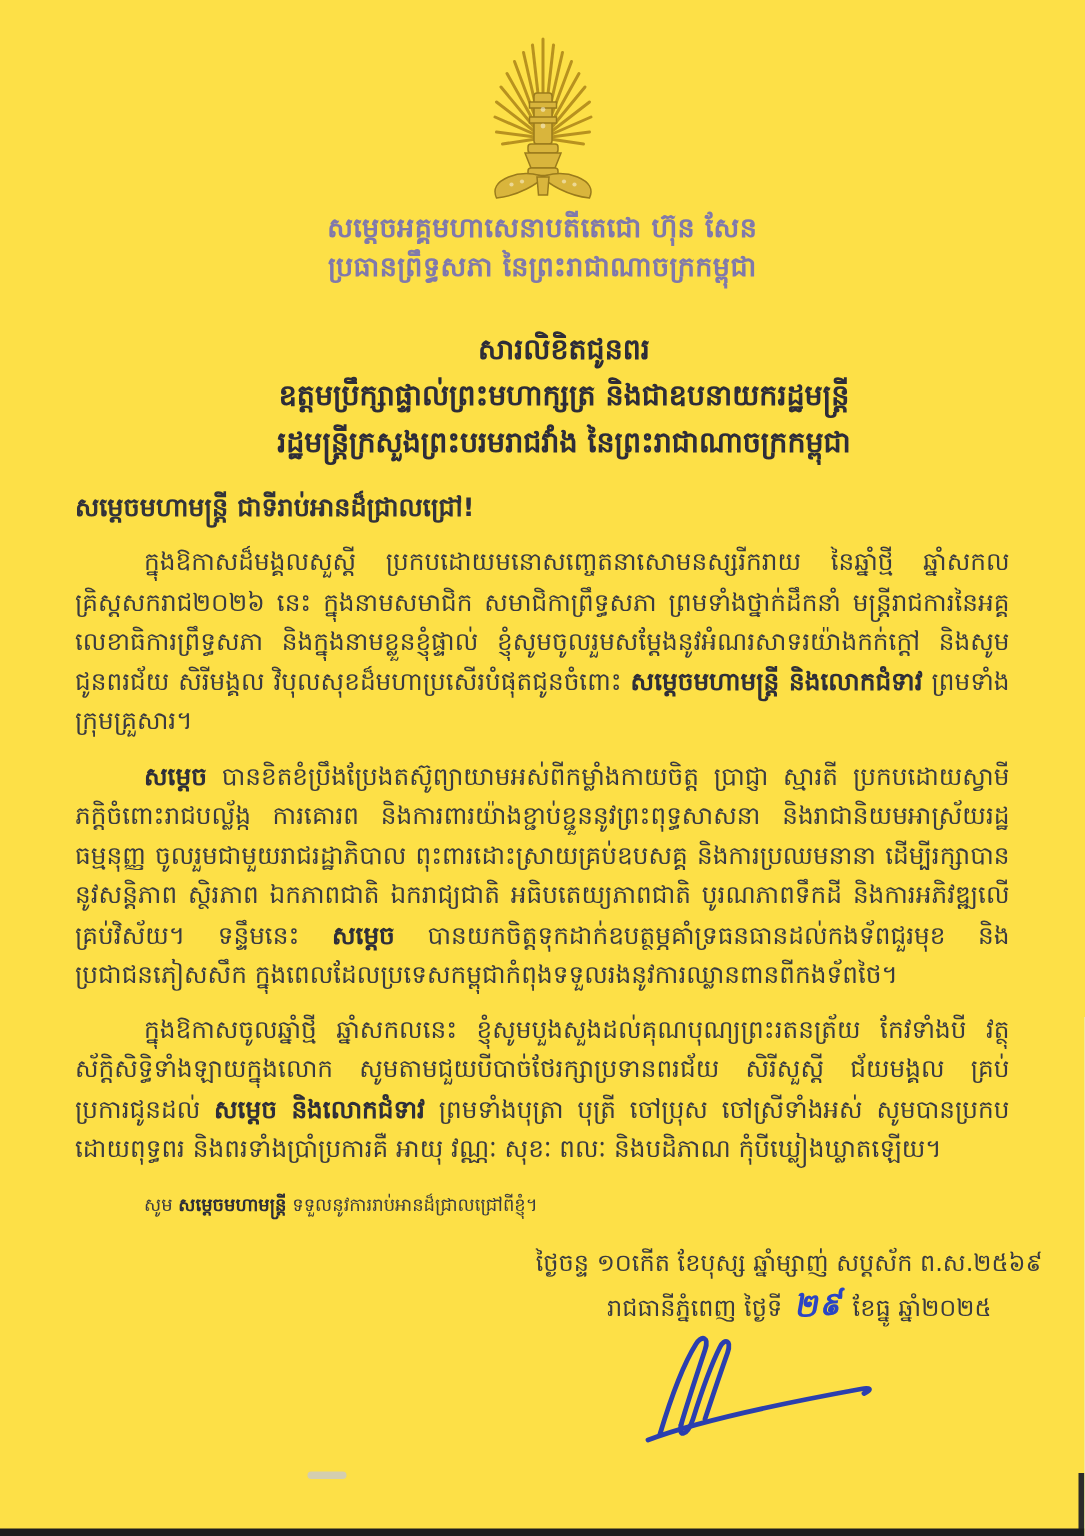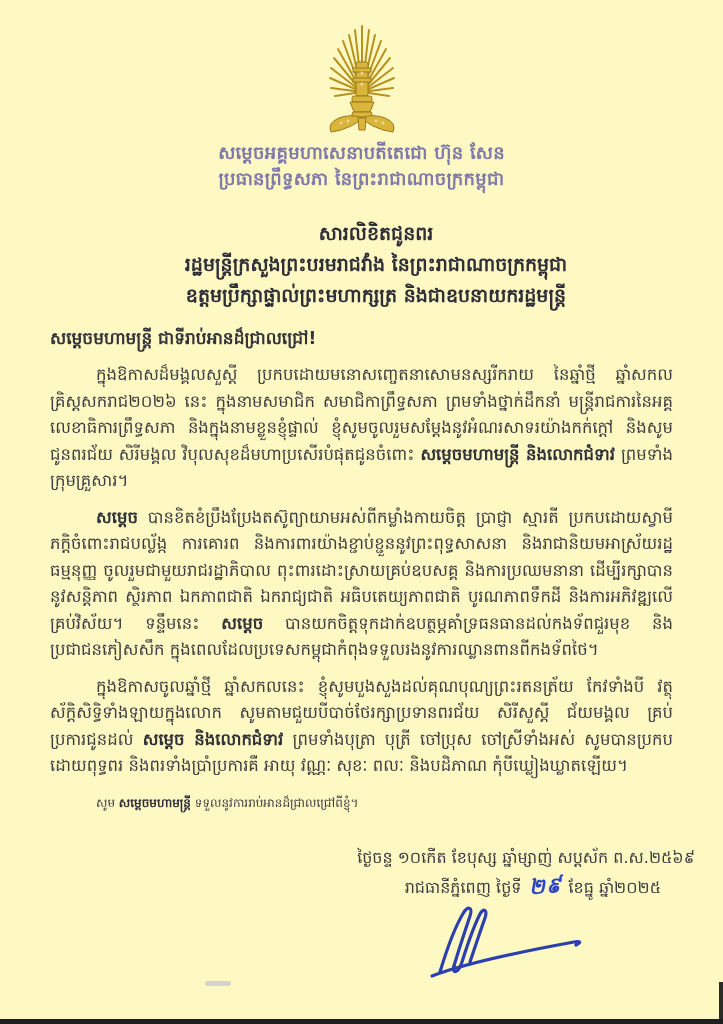--- a/index.html
+++ b/index.html
@@ -1,20 +1,20 @@
 <!DOCTYPE html>
 <html><head>
 <meta charset="utf-8">
 <style>
   html,body{margin:0;padding:0;background:#e8e8e8;}
   .page{
     position:relative;
     width:723px;height:1024px;
     margin:0 auto;
-    background:#fef9c3;
+    background:#fde047;
     overflow:hidden;
     font-family:"DejaVu Sans","Liberation Sans",sans-serif;
     color:#3b3b40;
     box-sizing:border-box;
   }
   .emblem-wrap{padding-top:22px;text-align:center;line-height:0;}
   .hdr{
     text-align:center;
     font-weight:bold;
     color:#8079ab;
@@ -48,21 +48,21 @@
   }
   .para .b{font-weight:bold;color:#2f2f38;}
   .closing{
     margin-top:10px;
     font-size:12px;
     line-height:26px;
     text-indent:46px;
   }
   .closing .b{font-weight:bold;color:#2f2f38;}
   .dateline{
-    margin-top:28px;
+    margin-top:12px;
     padding-right:28px;
     text-align:right;
     font-size:16px;
     line-height:28px;
     color:#3b3b40;
   }
   .dateline .dl2{padding-right:34px;}
   .hand-day{
     color:#2b45c4;
     font-weight:bold;
@@ -139,22 +139,22 @@
           <circle cx="43" cy="51" r="1.6"></circle>
       </g>
     </svg>
   </div>
 
   <div class="hdr first">សម្តេចអគ្គមហាសេនាបតីតេជោ ហ៊ុន សែន</div>
   <div class="hdr">ប្រធានព្រឹទ្ធសភា នៃព្រះរាជាណាចក្រកម្ពុជា</div>
 
   <div class="title-block">
     <div>សារលិខិតជូនពរ</div>
+    <div>ឧត្តមប្រឹក្សាផ្ទាល់ព្រះមហាក្សត្រ និងជាឧបនាយករដ្ឋមន្ត្រី</div>
     <div>រដ្ឋមន្ត្រីក្រសួងព្រះបរមរាជវាំង នៃព្រះរាជាណាចក្រកម្ពុជា</div>
-    <div>ឧត្តមប្រឹក្សាផ្ទាល់ព្រះមហាក្សត្រ និងជាឧបនាយករដ្ឋមន្ត្រី</div>
   </div>
 
   <div class="body-col">
     <div class="salutation">សម្តេចមហាមន្ត្រី ជាទីរាប់អានដ៏ជ្រាលជ្រៅ!</div>
 
     <div class="para"><span>ក្នុងឱកាសដ៏មង្គលសួស្តី ប្រកបដោយមនោសញ្ចេតនាសោមនស្សរីករាយ នៃឆ្នាំថ្មី ឆ្នាំសកល គ្រិស្តសករាជ២០២៦ នេះ ក្នុងនាមសមាជិក សមាជិកាព្រឹទ្ធសភា ព្រមទាំងថ្នាក់ដឹកនាំ មន្ត្រីរាជការនៃអគ្គលេខាធិការព្រឹទ្ធសភា និងក្នុងនាមខ្លួនខ្ញុំផ្ទាល់ ខ្ញុំសូមចូលរួមសម្តែងនូវអំណរសាទរយ៉ាងកក់ក្តៅ និងសូមជូនពរជ័យ សិរីមង្គល វិបុលសុខដ៏មហាប្រសើរបំផុតជូនចំពោះ </span><span class="b">សម្តេចមហាមន្ត្រី និងលោកជំទាវ</span><span> ព្រមទាំងក្រុមគ្រួសារ។</span></div>
     <div class="para"><span class="b">សម្តេច</span><span> បានខិតខំប្រឹងប្រែងតស៊ូព្យាយាមអស់ពីកម្លាំងកាយចិត្ត ប្រាជ្ញា ស្មារតី ប្រកបដោយស្វាមីភក្តិចំពោះរាជបល្ល័ង្ក ការគោរព និងការពារយ៉ាងខ្ជាប់ខ្ជួននូវព្រះពុទ្ធសាសនា និងរាជានិយមអាស្រ័យរដ្ឋធម្មនុញ្ញ ចូលរួមជាមួយរាជរដ្ឋាភិបាល ពុះពារដោះស្រាយគ្រប់ឧបសគ្គ និងការប្រឈមនានា ដើម្បីរក្សាបាននូវសន្តិភាព ស្ថិរភាព ឯកភាពជាតិ ឯករាជ្យជាតិ អធិបតេយ្យភាពជាតិ បូរណភាពទឹកដី និងការអភិវឌ្ឍលើគ្រប់វិស័យ។ ទន្ទឹមនេះ </span><span class="b">សម្តេច</span><span> បានយកចិត្តទុកដាក់ឧបត្ថម្ភគាំទ្រធនធានដល់កងទ័ពជួរមុខ និងប្រជាជនភៀសសឹក ក្នុងពេលដែលប្រទេសកម្ពុជាកំពុងទទួលរងនូវការឈ្លានពានពីកងទ័ពថៃ។</span></div>
     <div class="para"><span>ក្នុងឱកាសចូលឆ្នាំថ្មី ឆ្នាំសកលនេះ ខ្ញុំសូមបួងសួងដល់គុណបុណ្យព្រះរតនត្រ័យ កែវទាំងបី វត្ថុស័ក្តិសិទ្ធិទាំងឡាយក្នុងលោក សូមតាមជួយបីបាច់ថែរក្សាប្រទានពរជ័យ សិរីសួស្តី ជ័យមង្គល គ្រប់ប្រការជូនដល់ </span><span class="b">សម្តេច និងលោកជំទាវ</span><span> ព្រមទាំងបុត្រា បុត្រី ចៅប្រុស ចៅស្រីទាំងអស់ សូមបានប្រកបដោយពុទ្ធពរ និងពរទាំងប្រាំប្រការគឺ អាយុ វណ្ណៈ សុខៈ ពលៈ និងបដិភាណ កុំបីឃ្លៀងឃ្លាតឡើយ។</span></div>
 
     <div class="closing"><span>សូម </span><span class="b">សម្តេចមហាមន្ត្រី</span><span> ទទួលនូវការរាប់អានដ៏ជ្រាលជ្រៅពីខ្ញុំ។</span></div>

